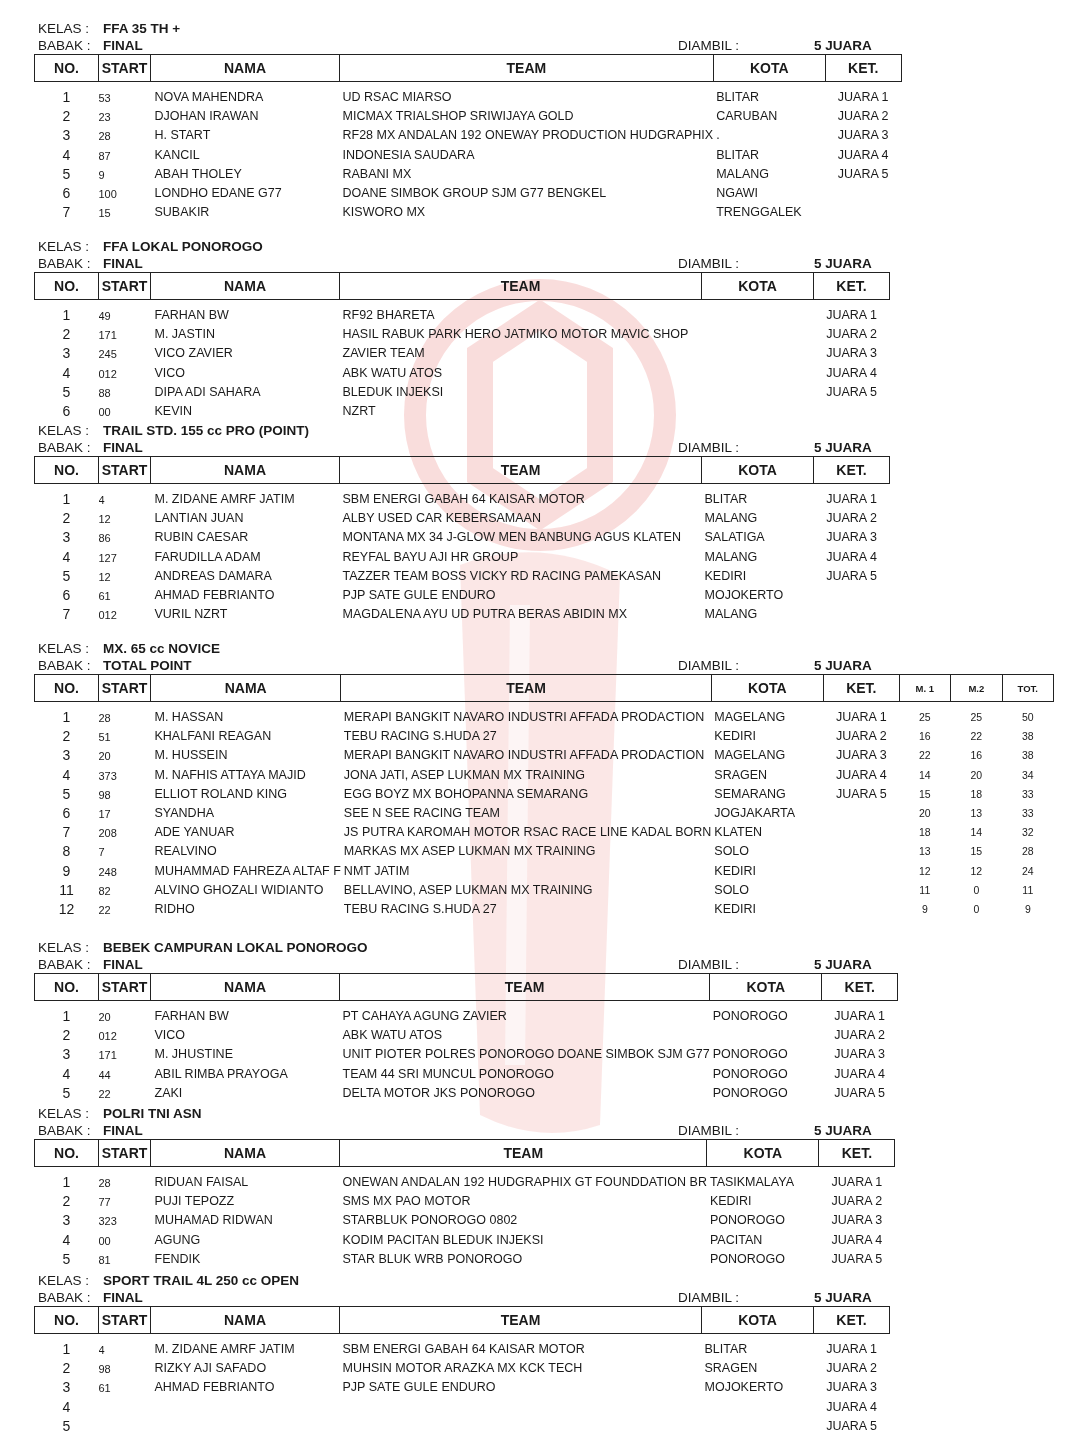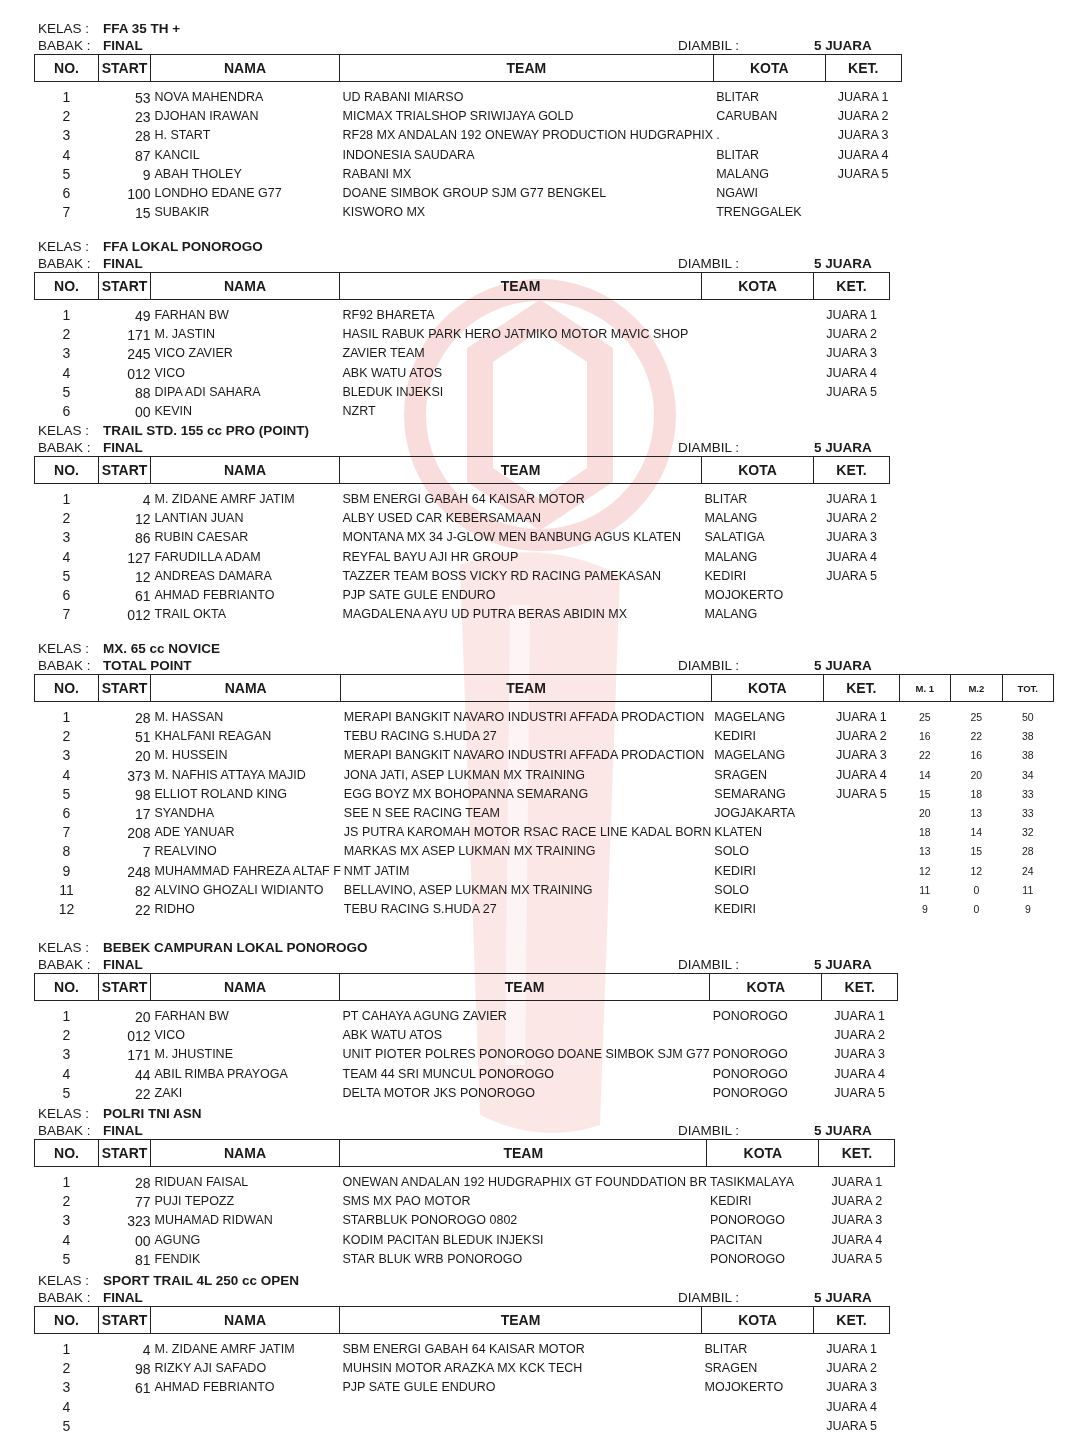--- a/index.html
+++ b/index.html
@@ -18,21 +18,21 @@
   .diambil-label { position: absolute; left: 644px; }
   .diambil-value { position: absolute; left: 780px; font-weight: bold; }
   table { border-collapse: collapse; table-layout: fixed; font-size: 12.5px; }
   th {
     border: 1.5px solid #222; height: 26px; font-weight: bold; font-size: 14px;
     text-align: center; padding: 0; white-space: nowrap; overflow: hidden;
   }
   th.small { font-size: 9.5px; }
   td { padding: 0; height: 17.2px; line-height: 17px; white-space: nowrap; overflow: hidden; }
   td.no { text-align: center; font-size: 14px; }
-  td.start { text-align: right; font-size: 14px; padding-top: 2px; }
+  td.start { text-align: left; font-size: 11px; padding-top: 2px; }
   td.nama { padding-left: 4px; }
   td.team { padding-left: 3px; }
   td.kota { padding-left: 3px; margin-top: 19px; }
   td.ket { text-align: center; }
   td.pt { text-align: center; font-size: 10.5px; }
   .spacer td { height: 6px; }
 </style>
 </head>
 <body>
 
@@ -75,21 +75,21 @@
           </tr>
         </thead>
         <tbody>
           <tr class="spacer">
             <td colspan="6"></td>
           </tr>
           <tr>
             <td class="no">1</td>
             <td class="start">53</td>
             <td class="nama">NOVA MAHENDRA</td>
-            <td class="team">UD RABANI MIARSO</td>
+            <td class="team">UD RSAC MIARSO</td>
             <td class="kota">BLITAR</td>
             <td class="ket">JUARA 1</td>
           </tr>
           <tr>
             <td class="no">2</td>
             <td class="start">23</td>
             <td class="nama">DJOHAN IRAWAN</td>
             <td class="team">MICMAX TRIALSHOP SRIWIJAYA GOLD</td>
             <td class="kota">CARUBAN</td>
             <td class="ket">JUARA 2</td>
@@ -300,21 +300,21 @@
             <td class="no">6</td>
             <td class="start">61</td>
             <td class="nama">AHMAD FEBRIANTO</td>
             <td class="team">PJP SATE GULE ENDURO</td>
             <td class="kota">MOJOKERTO</td>
             <td class="ket"></td>
           </tr>
           <tr>
             <td class="no">7</td>
             <td class="start">012</td>
-            <td class="nama">TRAIL OKTA</td>
+            <td class="nama">VURIL NZRT</td>
             <td class="team">MAGDALENA AYU UD PUTRA BERAS ABIDIN MX</td>
             <td class="kota">MALANG</td>
             <td class="ket"></td>
           </tr>
         </tbody>
       </table>
     </div>
     <div class="section" style="top: 640px;">
       <div class="meta-line">
         <span class="meta-label">KELAS :</span>

